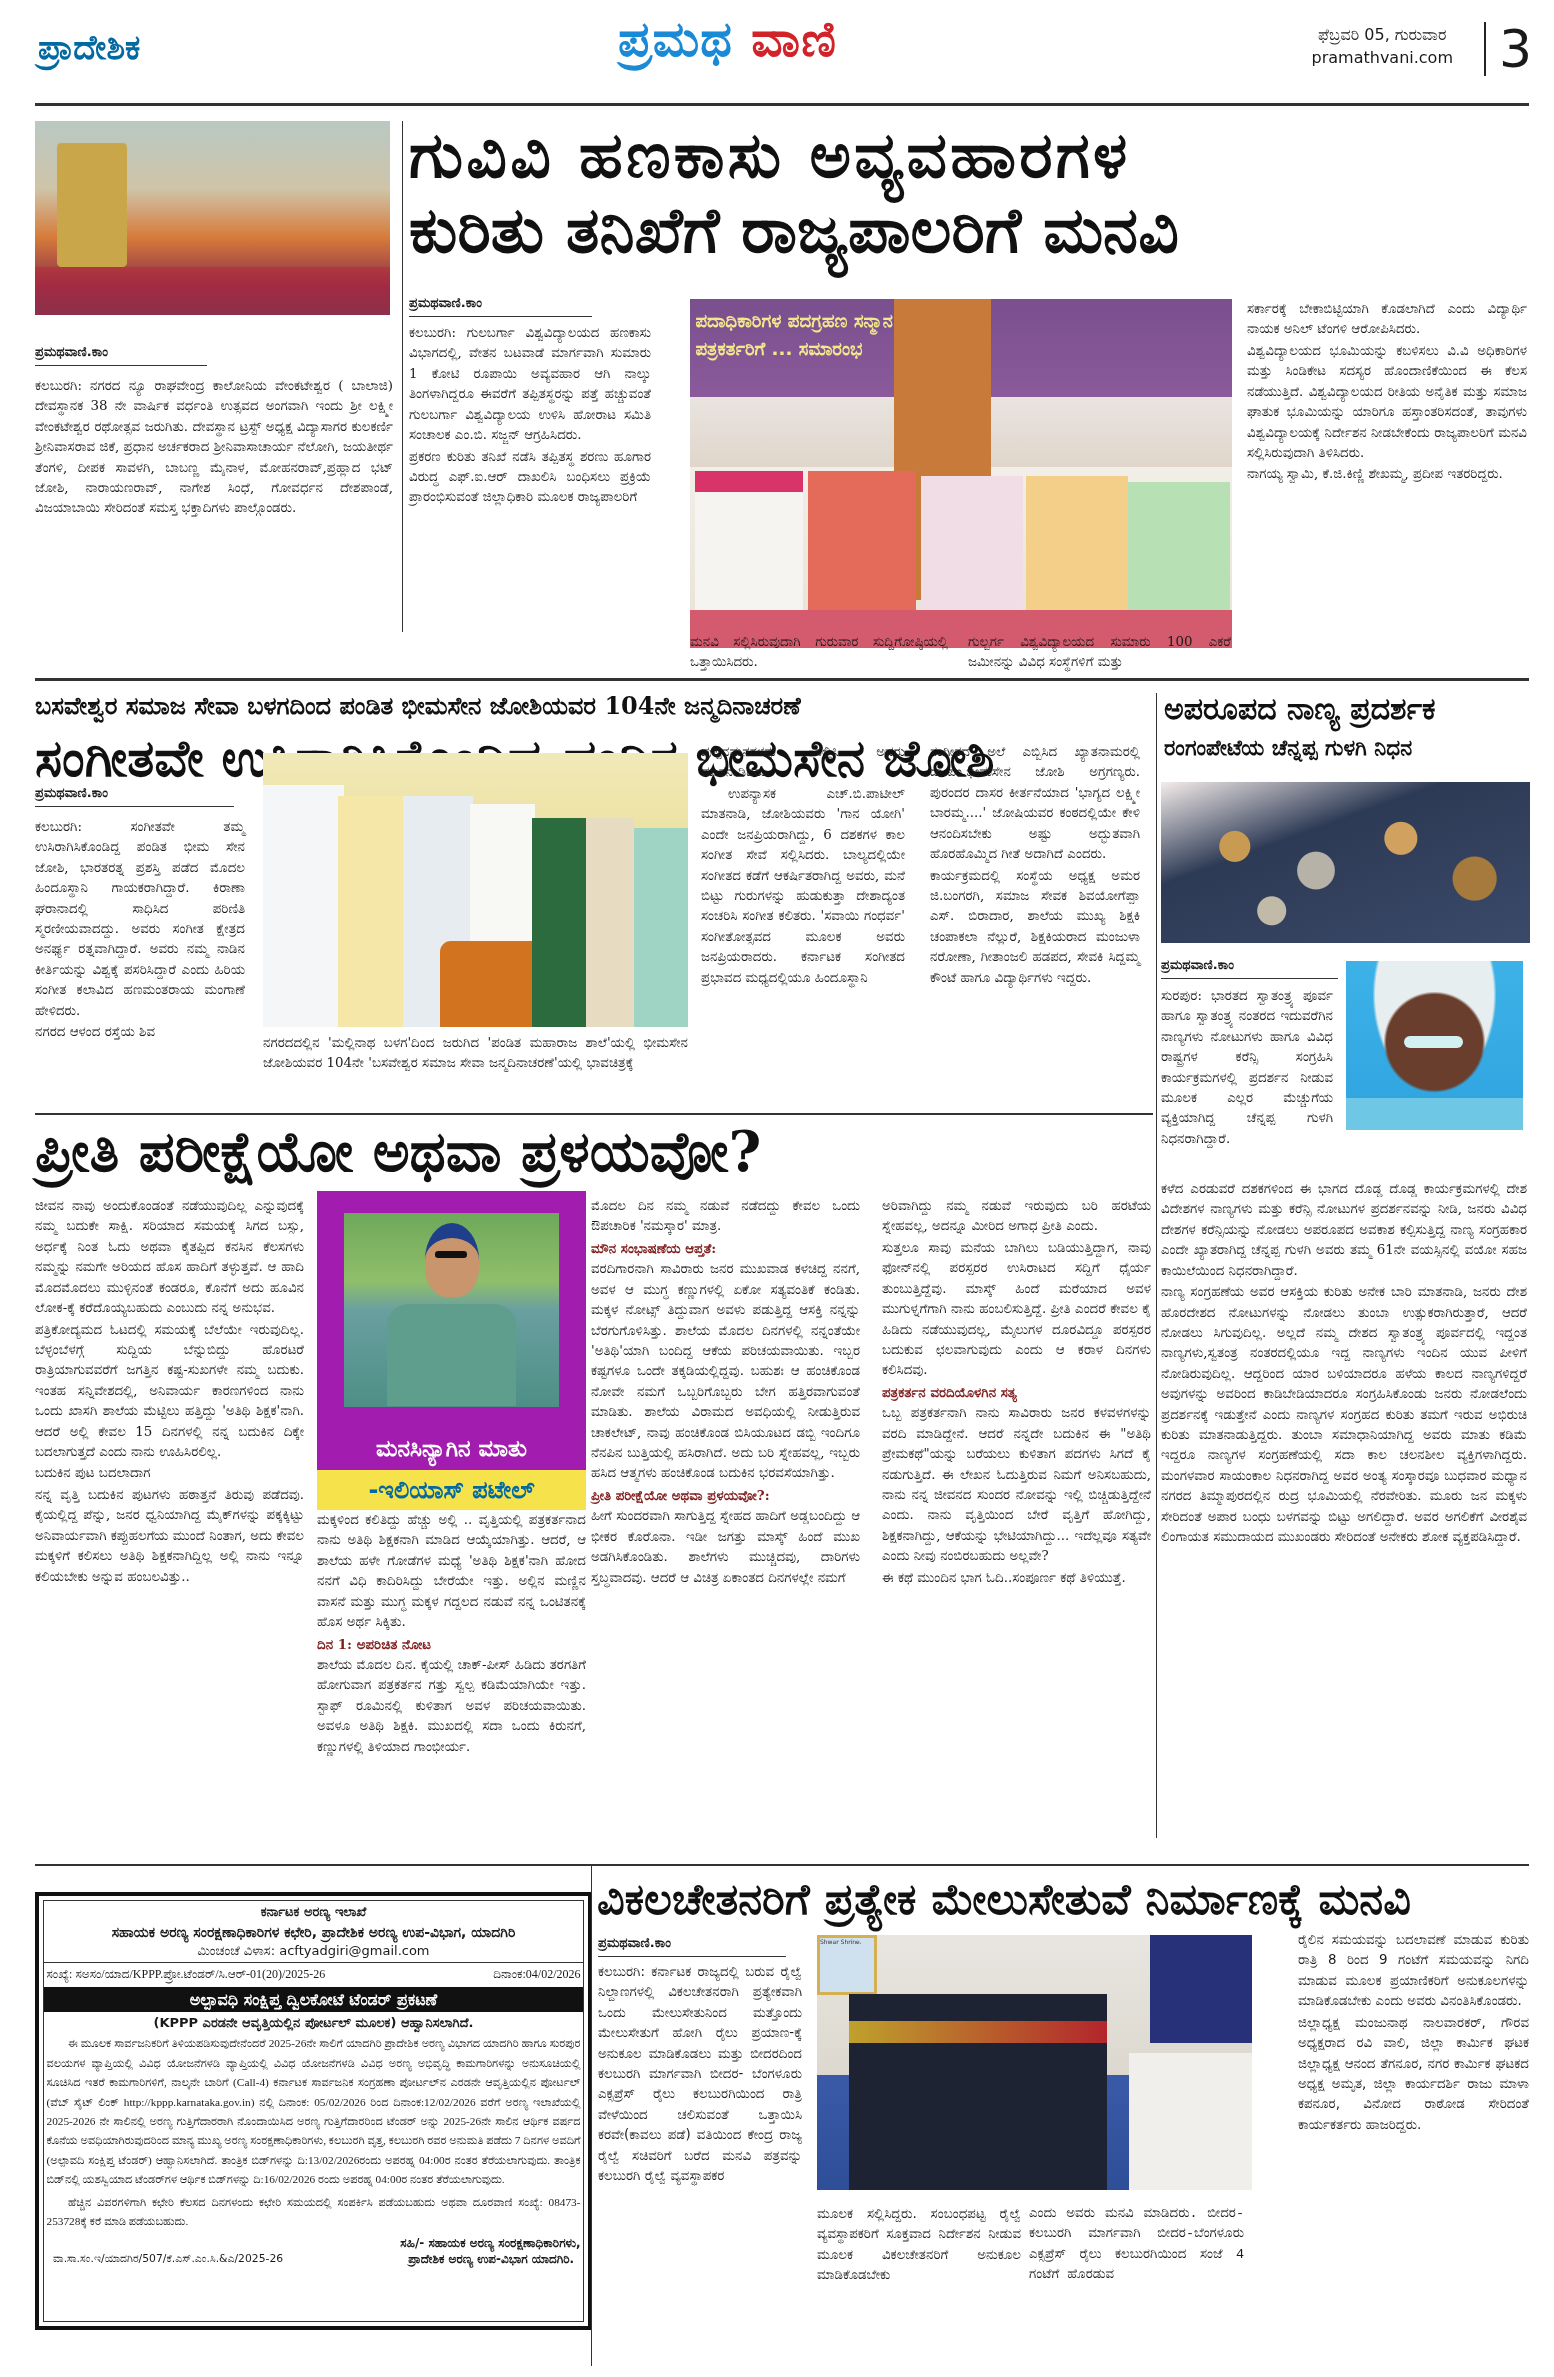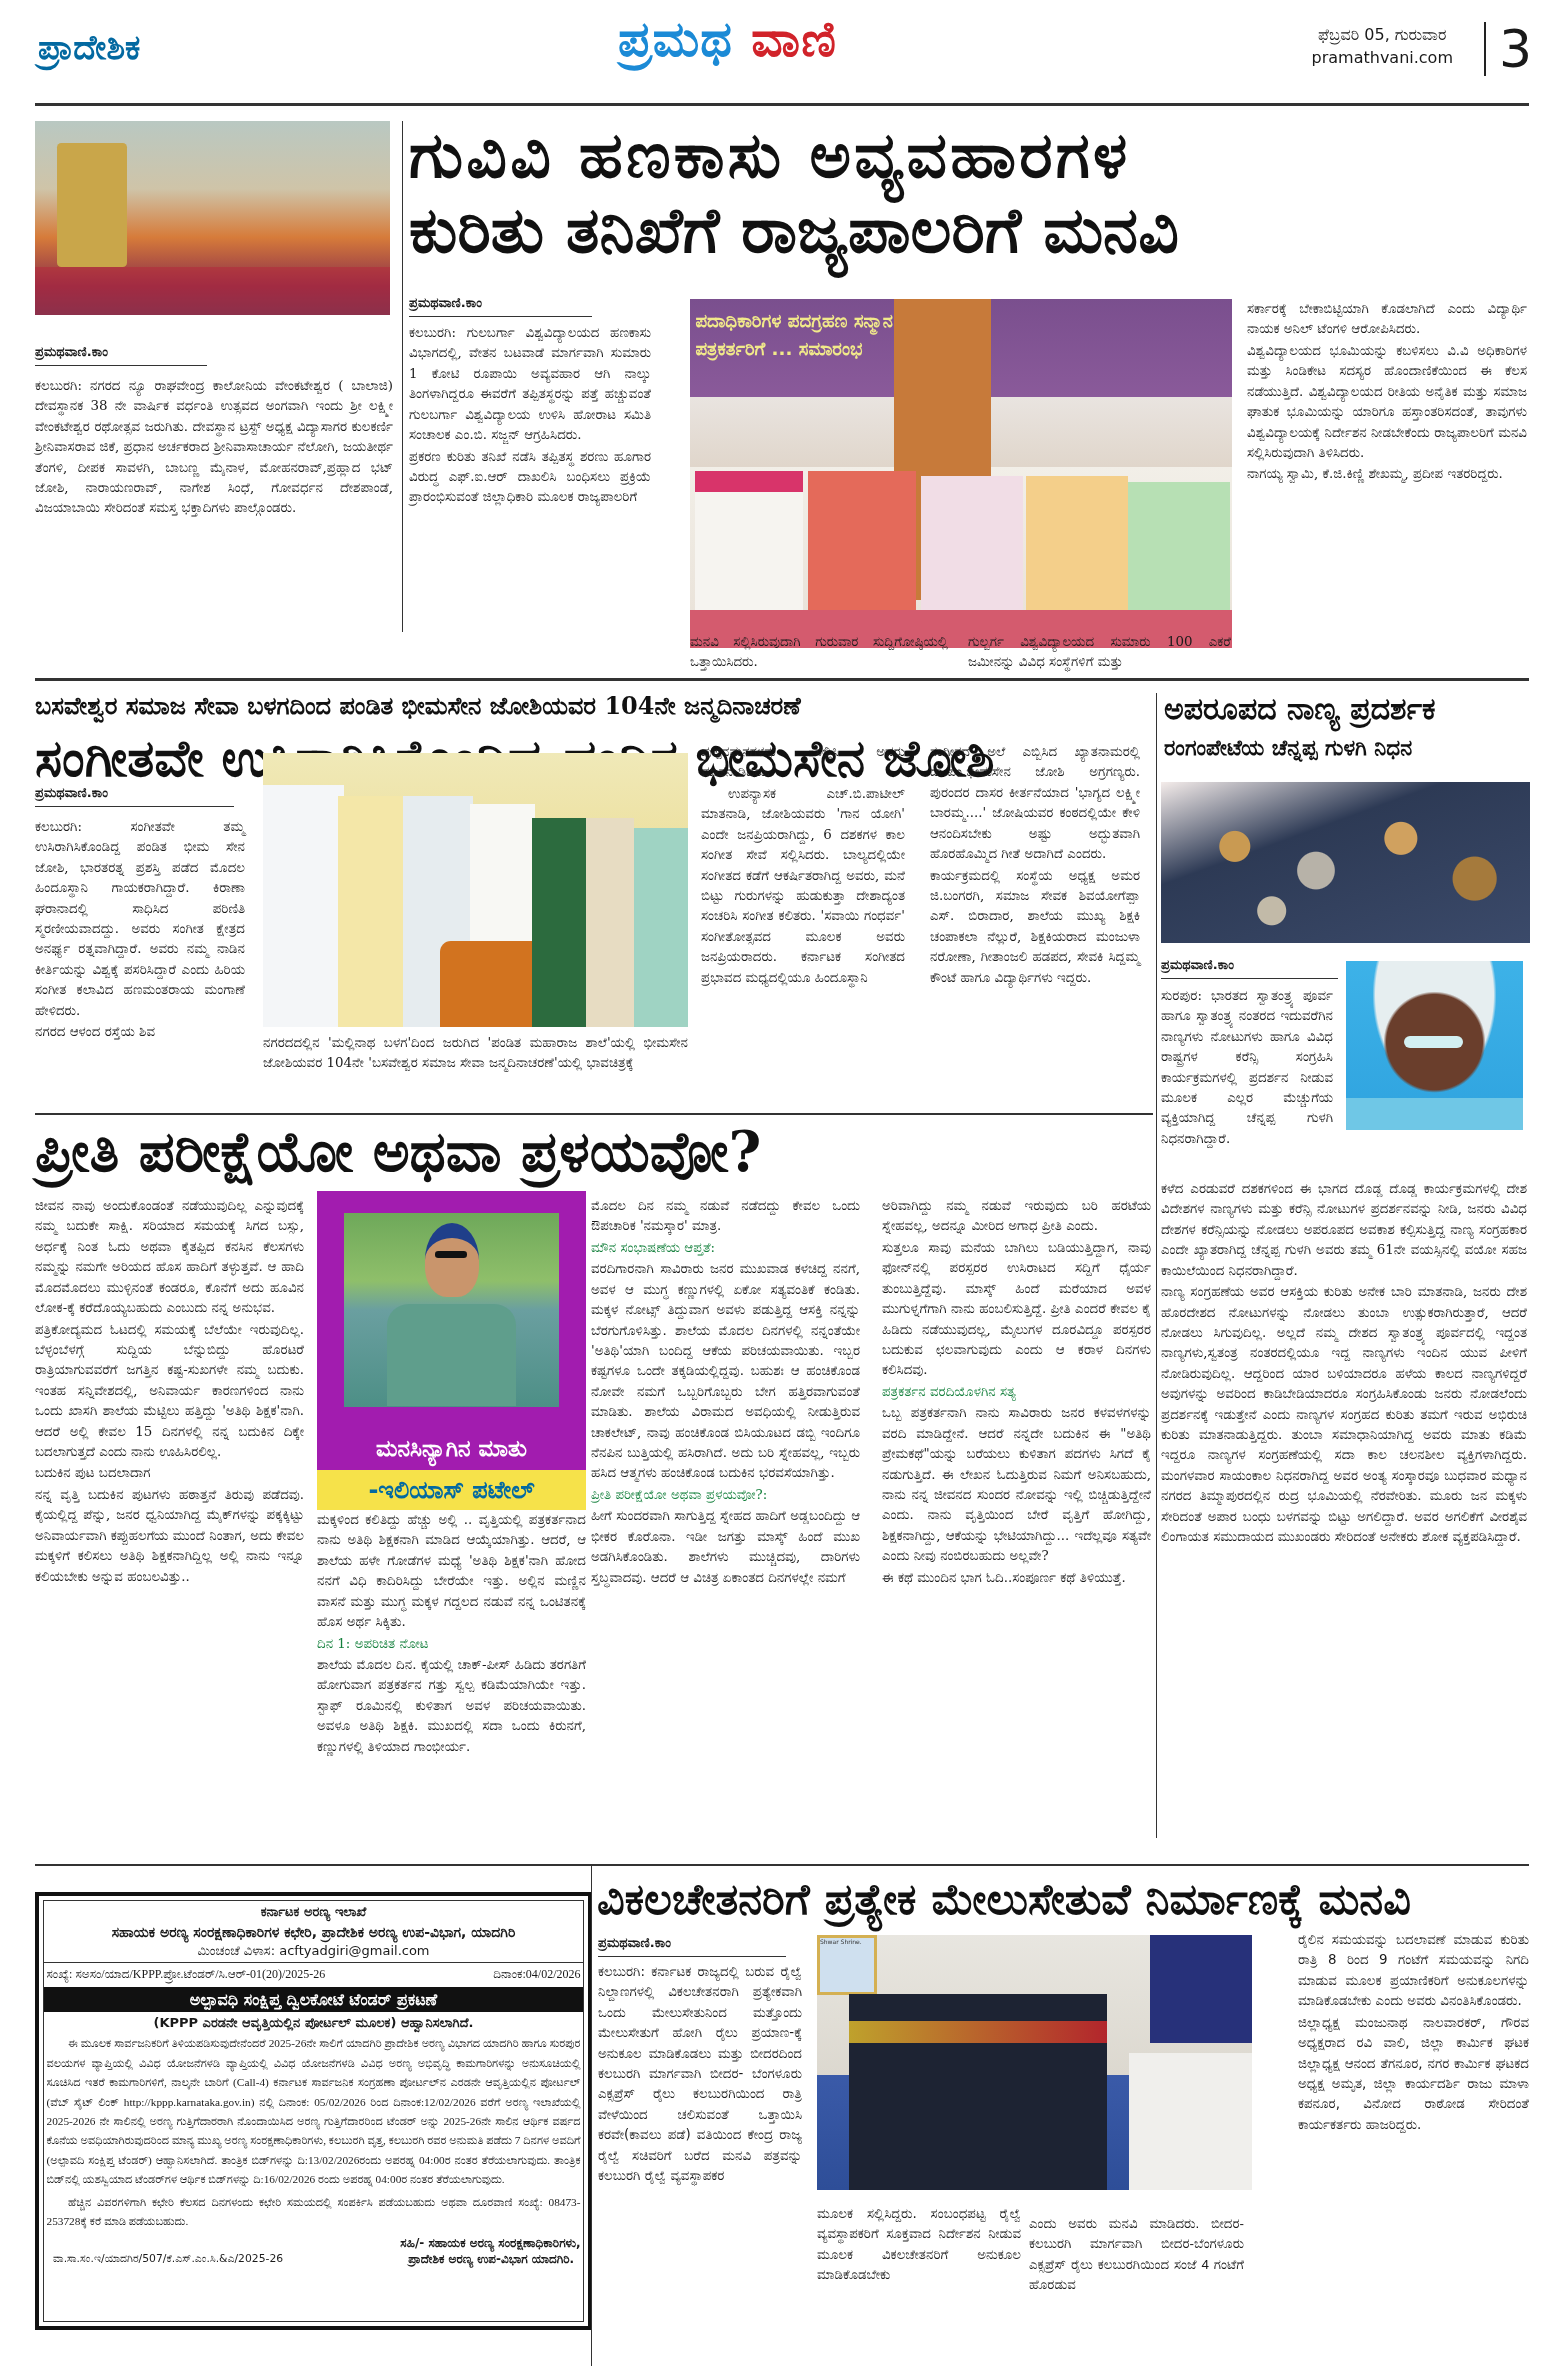--- a/index.html
+++ b/index.html
@@ -16,21 +16,21 @@
   .pageno{left:1484px;top:21.5px;font-size:52px;line-height:54px;border-left:2.7px solid #222;padding-left:13px;}
   
   .hl{font-family:"DejaVu Serif",serif;font-weight:900;color:#111;line-height:1.08;}
   .hl-xl{font-size:63px;}
   .hl-lg{font-size:51px;}
   .hl-md{font-size:30px;}
   .hl-sm{font-size:24px;}
   .byline{font-size:13px;font-weight:bold;padding-bottom:5.4px;border-bottom:1.1px solid #333;}
   .body{font-size:13.4px;line-height:20.4px;text-align:justify;font-family:"DejaVu Serif",serif;}
   .body p{margin:0 0 1.1px 0;}
-  .sub-red{color:#15803d;font-weight:normal;}
+  .sub-red{color:#7f1d1d;font-weight:bold;}
   .photo{position:absolute;overflow:hidden;}
   .caption{font-size:13.4px;line-height:20.4px;text-align:justify;font-family:"DejaVu Serif",serif;}
   
   .colbox{position:absolute;}
   .bluebox{background:#a21caf;}
   .yellowbar{background:#f6e24a;}
   
   .ad{position:absolute;left:35px;top:1892px;width:549px;height:430px;border:4.3px solid #111;background:#fff;}
   .ad-inner{position:absolute;left:4.3px;top:4.3px;right:4.3px;bottom:4.3px;border:1.1px solid #333;}
   .ad-center{text-align:center;}
@@ -192,18 +192,18 @@
 <div class="abs byline" style="left:598px;top:1935px;width:188px;">ಪ್ರಮಥವಾಣಿ.ಕಾಂ</div>
 <div class="abs body" style="left:598px;top:1962px;width:204px;font-family:'DejaVu Sans',sans-serif;">ಕಲಬುರಗಿ: ಕರ್ನಾಟಕ ರಾಜ್ಯದಲ್ಲಿ ಬರುವ ರೈಲ್ವೆ ನಿಲ್ದಾಣಗಳಲ್ಲಿ ವಿಕಲಚೇತನರಾಗಿ ಪ್ರತ್ಯೇಕವಾಗಿ ಒಂದು ಮೇಲುಸೇತುನಿಂದ ಮತ್ತೊಂದು ಮೇಲುಸೇತುಗೆ ಹೋಗಿ ರೈಲು ಪ್ರಯಾಣ-ಕ್ಕೆ ಅನುಕೂಲ ಮಾಡಿಕೊಡಲು ಮತ್ತು ಬೀದರದಿಂದ ಕಲಬುರಗಿ ಮಾರ್ಗವಾಗಿ ಬೀದರ- ಬೆಂಗಳೂರು ಎಕ್ಸಪ್ರೆಸ್ ರೈಲು ಕಲಬುರಗಿಯಿಂದ ರಾತ್ರಿ ವೇಳೆಯಿಂದ ಚಲಿಸುವಂತೆ ಒತ್ತಾಯಿಸಿ ಕರವೇ(ಕಾವಲು ಪಡೆ) ವತಿಯಿಂದ ಕೇಂದ್ರ ರಾಜ್ಯ ರೈಲ್ವೆ ಸಚಿವರಿಗೆ ಬರೆದ ಮನವಿ ಪತ್ರವನ್ನು ಕಲಬುರಗಿ ರೈಲ್ವೆ ವ್ಯವಸ್ಥಾಪಕರ</div>
 <div class="photo" style="left:817px;top:1935px;width:435px;height:255px;background:linear-gradient(180deg,#e8e6e0 0%,#dcd8cf 55%,#3a5aa8 55%,#2e4e98 100%);">
   <div style="position:absolute;left:0;top:0;width:54px;height:54px;background:#cfe0ef;border:3.2px solid #d4b052;font-size:6px;color:#333;">Shwar Shrine.</div>
   <div style="position:absolute;left:32px;top:59px;width:258px;height:196px;background:#1d2333;"></div>
   <div style="position:absolute;left:32px;top:86px;width:258px;height:21.5px;background:linear-gradient(90deg,#e7c12a 0%,#d8262a 100%);opacity:.8;"></div>
   <div style="position:absolute;left:333px;top:0;width:102px;height:108px;background:#27317a;"></div>
   <div style="position:absolute;left:312px;top:118px;width:124px;height:137px;background:#f0efec;"></div>
 </div>
 <div class="abs body" style="left:817px;top:2204px;width:204px;font-family:'DejaVu Sans',sans-serif;">ಮೂಲಕ ಸಲ್ಲಿಸಿದ್ದರು. ಸಂಬಂಧಪಟ್ಟ ರೈಲ್ವೆ ವ್ಯವಸ್ಥಾಪಕರಿಗೆ ಸೂಕ್ತವಾದ ನಿರ್ದೇಶನ ನೀಡುವ ಮೂಲಕ ವಿಕಲಚೇತನರಿಗೆ ಅನುಕೂಲ ಮಾಡಿಕೊಡಬೇಕು</div>
-<div class="abs body" style="left:1029px;top:2204px;width:215px;font-family:Liberation Sans, sans-serif;margin-top:10px;">ಎಂದು ಅವರು ಮನವಿ ಮಾಡಿದರು. ಬೀದರ- ಕಲಬುರಗಿ ಮಾರ್ಗವಾಗಿ ಬೀದರ-ಬೆಂಗಳೂರು ಎಕ್ಸಪ್ರೆಸ್ ರೈಲು ಕಲಬುರಗಿಯಿಂದ ಸಂಜೆ 4 ಗಂಟೆಗೆ ಹೊರಡುವ</div>
+<div class="abs body" style="left:1029px;top:2204px;width:215px;font-family:Liberation Mono, monospace;">ಎಂದು ಅವರು ಮನವಿ ಮಾಡಿದರು. ಬೀದರ- ಕಲಬುರಗಿ ಮಾರ್ಗವಾಗಿ ಬೀದರ-ಬೆಂಗಳೂರು ಎಕ್ಸಪ್ರೆಸ್ ರೈಲು ಕಲಬುರಗಿಯಿಂದ ಸಂಜೆ 4 ಗಂಟೆಗೆ ಹೊರಡುವ</div>
 <div class="abs body" style="left:1298px;top:1930px;width:231px;font-family:'DejaVu Sans',sans-serif;">
   <p>ರೈಲಿನ ಸಮಯವನ್ನು ಬದಲಾವಣೆ ಮಾಡುವ ಕುರಿತು ರಾತ್ರಿ 8 ರಿಂದ 9 ಗಂಟೆಗೆ ಸಮಯವನ್ನು ನಿಗದಿ ಮಾಡುವ ಮೂಲಕ ಪ್ರಯಾಣಿಕರಿಗೆ ಅನುಕೂಲಗಳನ್ನು ಮಾಡಿಕೊಡಬೇಕು ಎಂದು ಅವರು ವಿನಂತಿಸಿಕೊಂಡರು.</p>
   <p>ಜಿಲ್ಲಾಧ್ಯಕ್ಷ ಮಂಜುನಾಥ ನಾಲವಾರಕರ್, ಗೌರವ ಅಧ್ಯಕ್ಷರಾದ ರವಿ ವಾಲಿ, ಜಿಲ್ಲಾ ಕಾರ್ಮಿಕ ಘಟಕ ಜಿಲ್ಲಾಧ್ಯಕ್ಷ ಆನಂದ ತೆಗನೂರ, ನಗರ ಕಾರ್ಮಿಕ ಘಟಕದ ಅಧ್ಯಕ್ಷ ಅಮೃತ, ಜಿಲ್ಲಾ ಕಾರ್ಯದರ್ಶಿ ರಾಜು ಮಾಳಾ ಕಪನೂರ, ವಿನೋದ ರಾಠೋಡ ಸೇರಿದಂತೆ ಕಾರ್ಯಕರ್ತರು ಹಾಜರಿದ್ದರು.</p>
 </div>
 
 
 </body></html>

